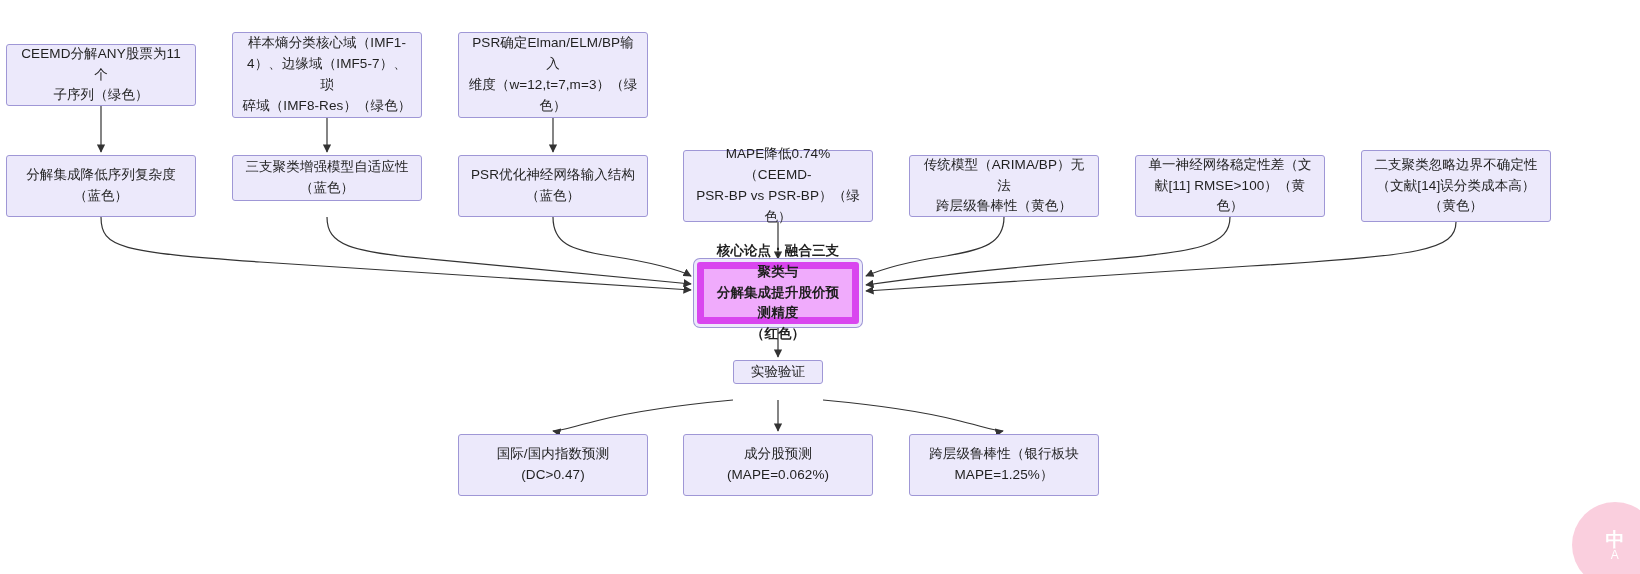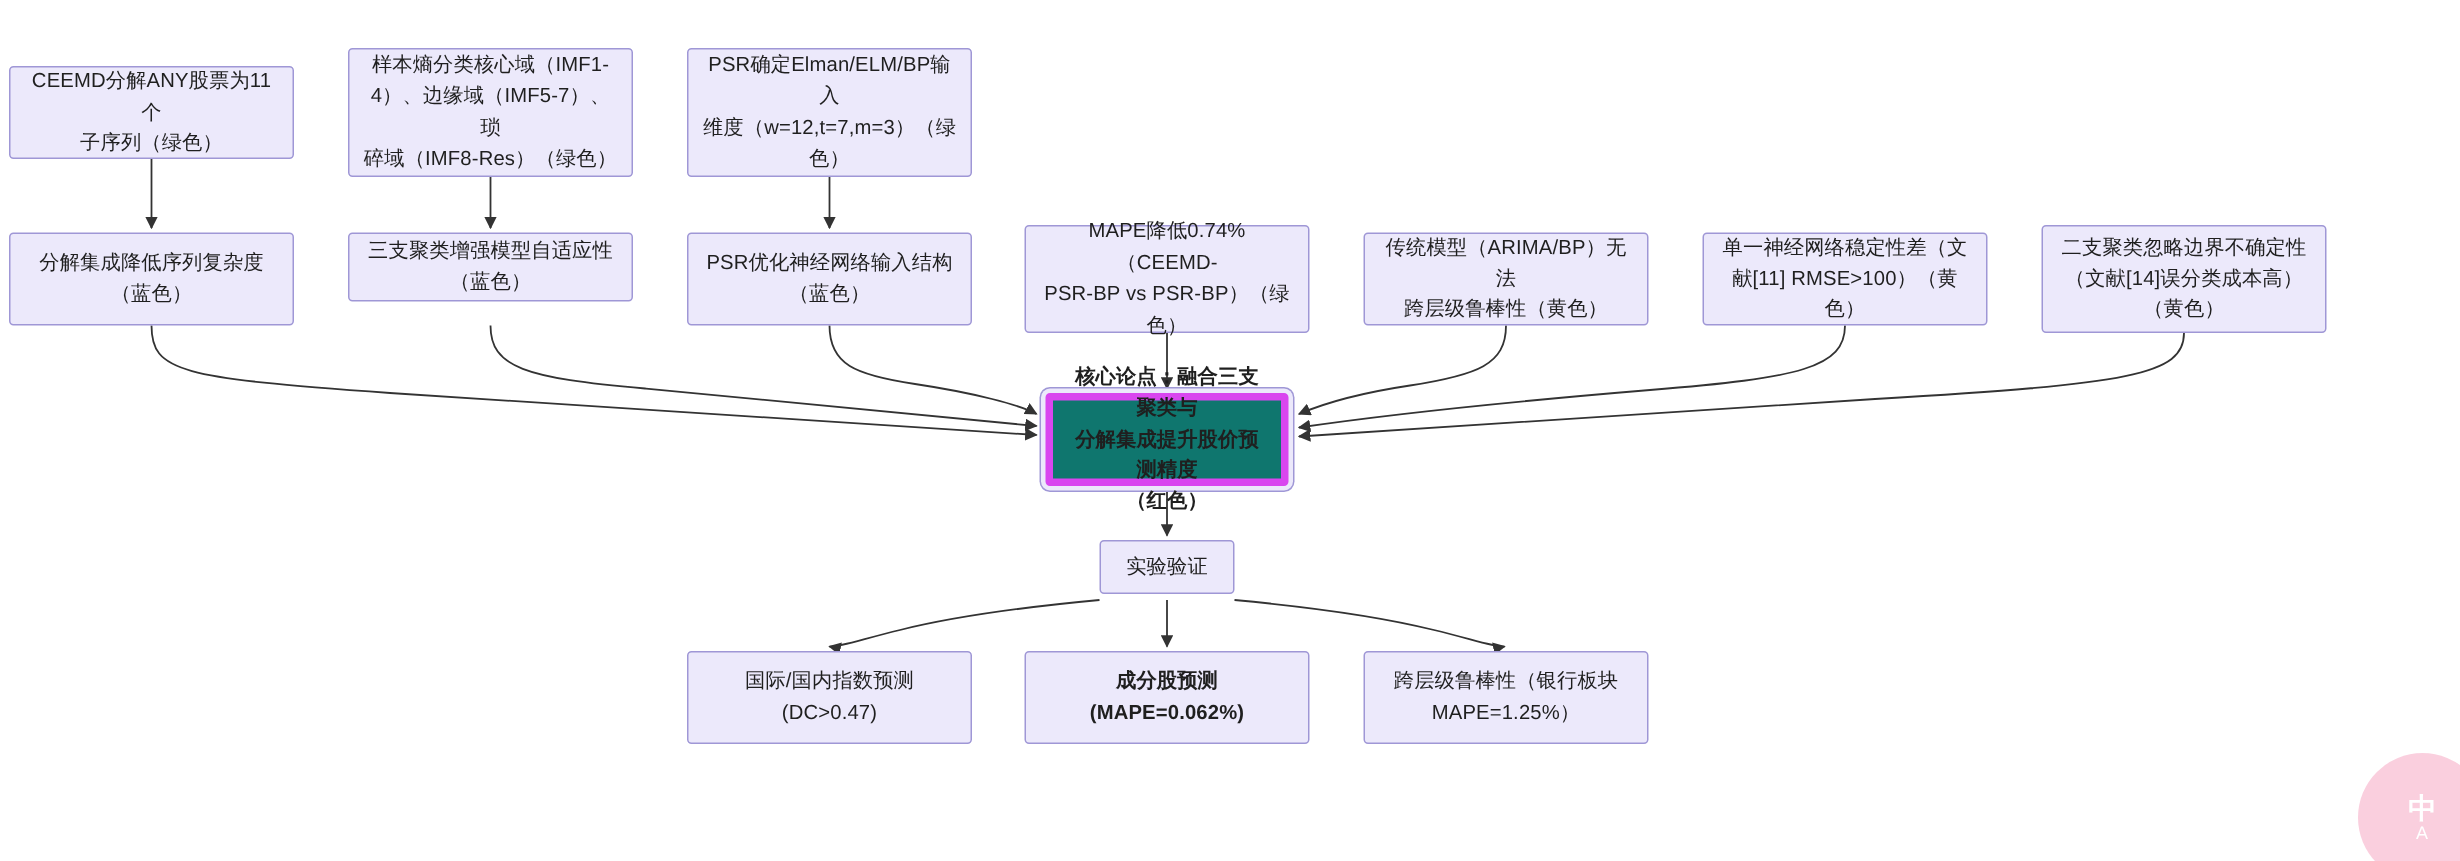--- a/index.html
+++ b/index.html
@@ -43,24 +43,24 @@
     line-height: 1.55;
     padding: 4px 9px;
     letter-spacing: 0.1px;
   }
   .node .label {
     display: block;
     width: 100%;
     white-space: pre-line;
   }
   .node.core {
-    border: 5px solid #d946ef;
+    border: 7px solid #d946ef;
     box-shadow: 0 0 0 3px #ece9fb, 0 0 0 4px #9f97d6;
     font-weight: 700;
-    background: #0f766e;
+    background: #f0abfc;
   }
   .watermark {
     position: absolute;
     right: -18px;
     bottom: -14px;
     width: 86px;
     height: 86px;
     border-radius: 50%;
     background: #f6a8c4;
     opacity: 0.55;
@@ -174,30 +174,30 @@
 （文献[14]误分类成本高）
 （黄色）</span>
   </div>
 
   <div class="node core" style="left:697px; top:262px; width:162px; height:62px;">
     <span class="label">核心论点：融合三支聚类与
 分解集成提升股价预测精度
 （红色）</span>
   </div>
 
-  <div class="node" style="left:733px; top:360px; width:90px; height:36px;justify-content:flex-end;">
+  <div class="node" style="left:733px; top:360px; width:90px; height:24px;justify-content:flex-end;">
     <span class="label">实验验证</span>
   </div>
 
   <div class="node" style="left:458px; top:434px; width:190px; height:62px;">
     <span class="label">国际/国内指数预测
 (DC&gt;0.47)</span>
   </div>
 
-  <div class="node" style="left:683px; top:434px; width:190px; height:62px;font-weight:bold;">
+  <div class="node" style="left:683px; top:434px; width:190px; height:62px;">
     <span class="label">成分股预测
 (MAPE=0.062%)</span>
   </div>
 
   <div class="node" style="left:909px; top:434px; width:190px; height:62px;">
     <span class="label">跨层级鲁棒性（银行板块
 MAPE=1.25%）</span>
   </div>
 
   <div class="watermark">

